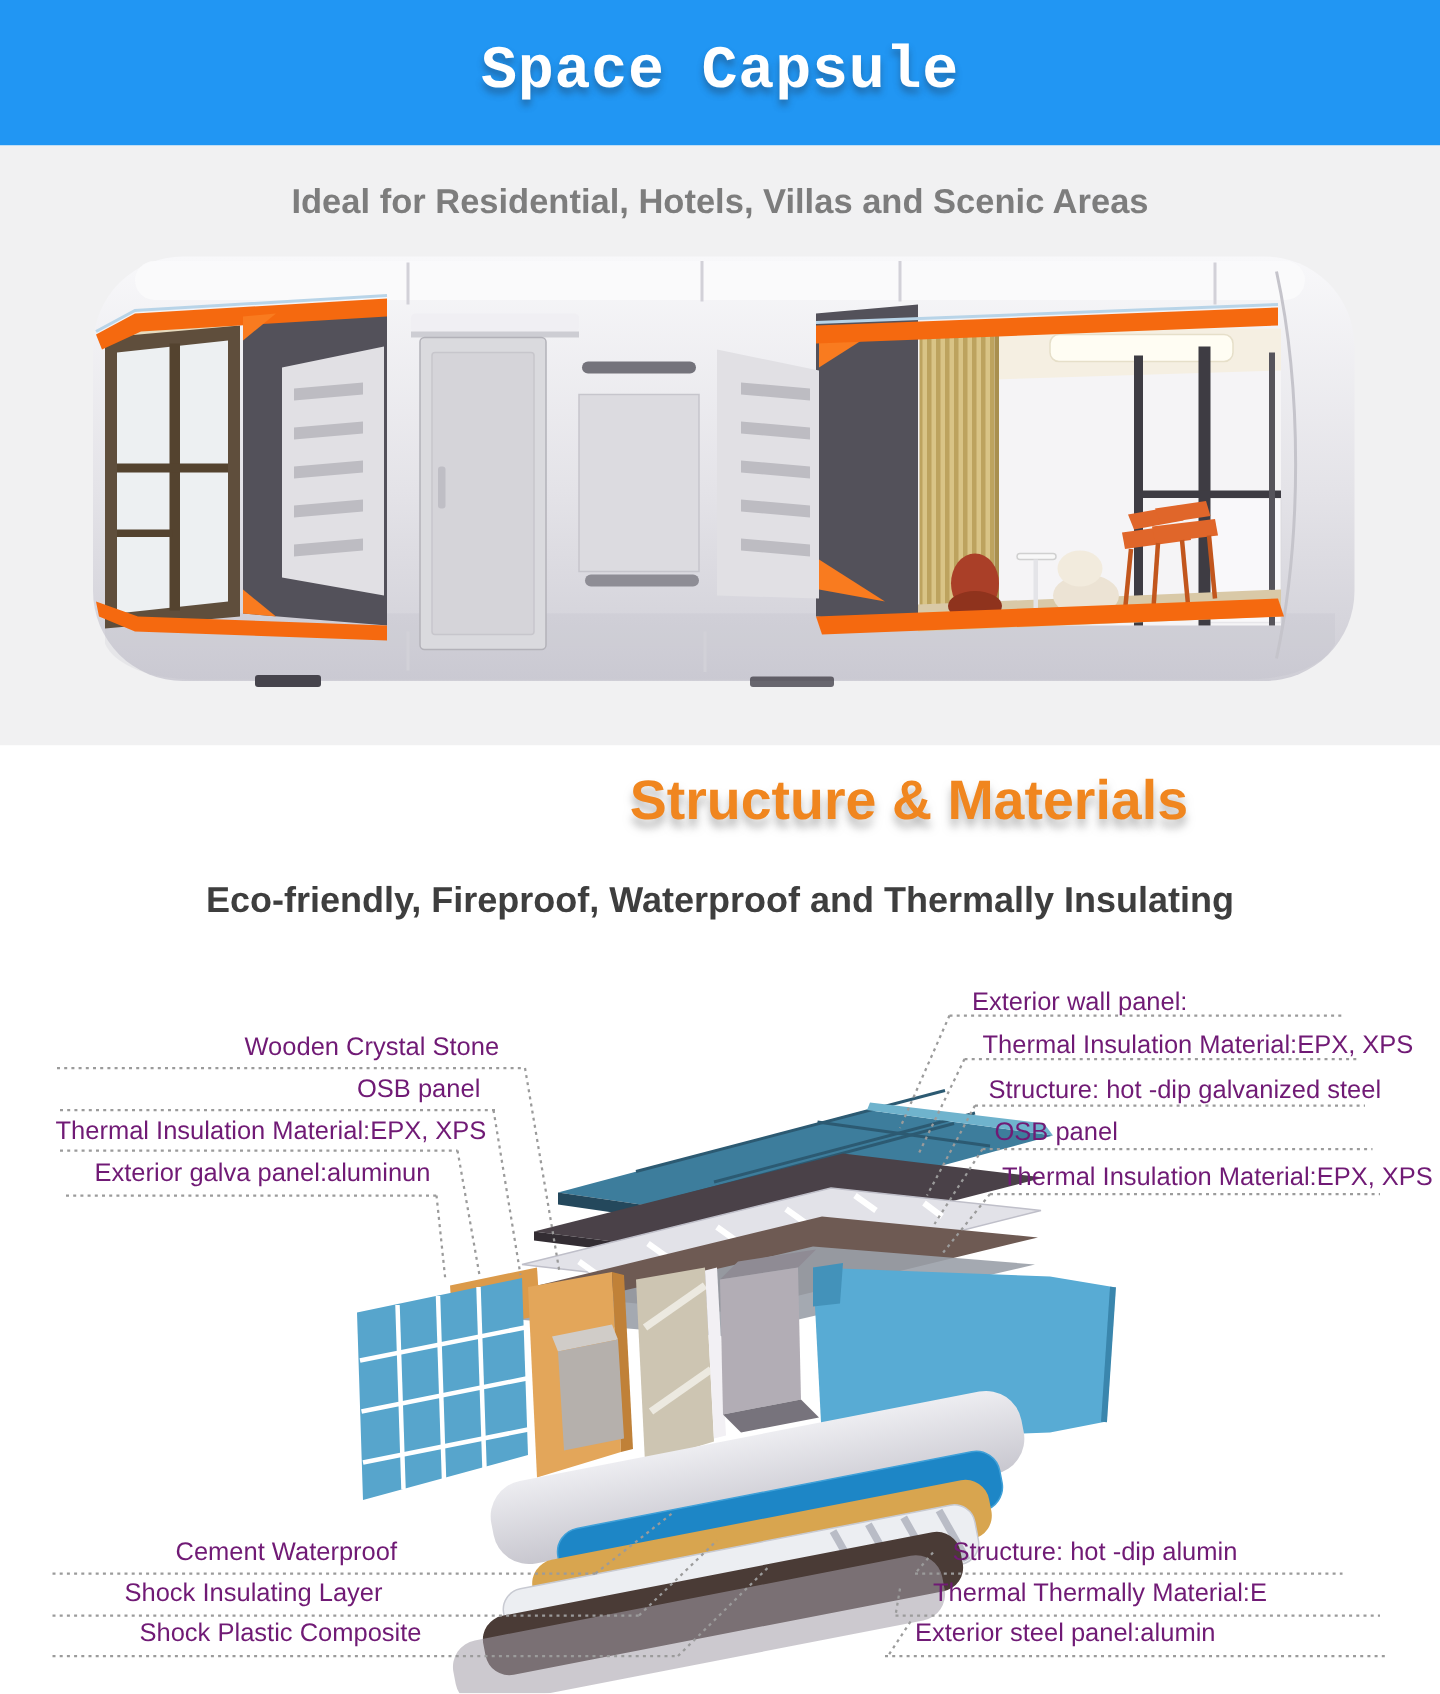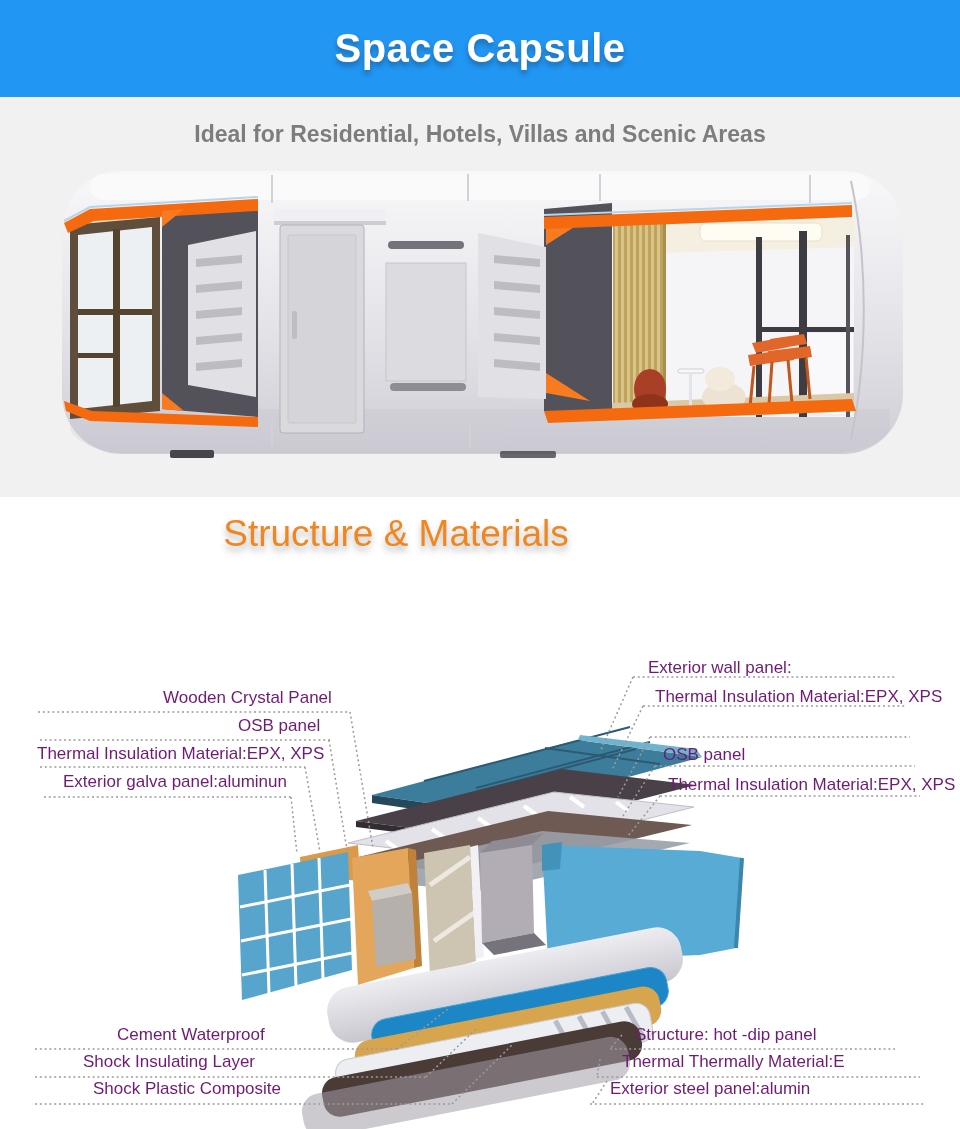--- a/index.html
+++ b/index.html
@@ -1,31 +1,31 @@
 <!DOCTYPE html>
 <html><head>
 <meta charset="utf-8">
 <style>
   html,body{margin:0;padding:0;background:#fff;}
   .page{position:relative;width:960px;height:1129px;margin:0 auto;overflow:hidden;
         font-family:"Liberation Sans",sans-serif;background:#ffffff;}
   
   .header{position:absolute;left:0;top:0;width:960px;height:97px;background:#2196F3;
-          display:flex;align-items:center;justify-content:center;}
+          display:flex;align-items:center;justify-content:center;font-family:Liberation Mono, monospace;}
   .header h1{margin:0;font-size:40px;font-weight:bold;color:#ffffff;letter-spacing:.5px;
              text-shadow:0 4px 5px rgba(30,60,90,.45);}
   
   .hero{position:absolute;left:0;top:97px;width:960px;height:400px;background:#F1F1F2;}
   .hero-subtitle{position:absolute;left:0;top:24px;width:960px;text-align:center;
                  font-size:23px;font-weight:bold;color:#7D7D7D;}
   .capsule-svg{position:absolute;left:0;top:62px;width:960px;height:310px;}
   
   .materials{position:absolute;left:0;top:497px;width:960px;height:632px;background:#ffffff;}
-  .materials h2{position:absolute;left:0;top:16px;width:792px;margin:0;text-align:center;
-                font-size:37px;font-weight:400;color:#F0861F;
+  .materials h2{position:absolute;left:0;top:16px;width:792px;margin:0;text-align:right;
+                font-size:37px;font-weight:700;color:#F0861F;
                 text-shadow:0 5px 6px rgba(130,130,130,.55);}
   .materials .eco{position:absolute;left:0;top:90px;width:960px;text-align:center;
                   font-size:24px;font-weight:bold;color:#3E3E3E;}
   .diagram{position:absolute;left:0;top:148px;width:960px;height:484px;}
   .diagram svg{position:absolute;left:0;top:0;}
   .lbl{position:absolute;font-size:17px;line-height:19px;color:#701a75;white-space:nowrap;}
 </style>
 </head>
 <body>
 
@@ -150,20 +150,21 @@
         </g>
         <polyline points="544,56 852,44" stroke="#b8d4e8" stroke-width="2" fill="none"></polyline>
         <polygon points="544,58 852,46 852,58 544,70" fill="#F5690F"></polygon>
         <polygon points="544,252 852,240 856,252 548,264" fill="#F5690F"></polygon>
       </g>
     </svg>
   </div>
 
   <div class="materials">
     <h2>Structure &amp; Materials</h2>
+    <div class="eco">Eco-friendly, Fireproof, Waterproof and Thermally Insulating</div>
 
     <div class="diagram">
       <svg width="960" height="484" viewBox="0 0 960 484">
         <defs>
           <linearGradient id="deckGrad" x1="0" y1="0" x2="0" y2="1">
             <stop offset="0" stop-color="#ededf1"></stop>
               <stop offset="1" stop-color="#c8c7cf"></stop>
           </linearGradient>
         </defs>
 
@@ -263,32 +264,33 @@
           <line x1="452" y1="459" x2="512" y2="400"></line>
           <path d="M610,404 H895"></path>
             <path d="M597,432 H920"></path>
             <path d="M590,459 H925"></path>
           <line x1="622" y1="390" x2="610" y2="404"></line>
             <line x1="600" y1="414" x2="597" y2="432"></line>
           <line x1="607" y1="436" x2="592" y2="459"></line>
         </g>
       </svg>
 
-      <div class="lbl" style="left:163px;top:43px">Wooden Crystal Panel</div>
+      <div class="lbl" style="left:163px;top:43px">Wooden Crystal Stone</div>
       <div class="lbl" style="left:238px;top:71px">OSB panel</div>
       <div class="lbl" style="left:37px;top:99px">Thermal Insulation Material:EPX, XPS</div>
       <div class="lbl" style="left:63px;top:127px">Exterior galva panel:aluminun</div>
 
       <div class="lbl" style="left:648px;top:13px">Exterior wall panel:</div>
       <div class="lbl" style="left:655px;top:42px">Thermal Insulation Material:EPX, XPS</div>
+      <div class="lbl" style="left:659px;top:72px">Structure: hot -dip galvanized steel</div>
       <div class="lbl" style="left:663px;top:100px">OSB panel</div>
       <div class="lbl" style="left:668px;top:130px">Thermal Insulation Material:EPX, XPS</div>
 
       <div class="lbl" style="left:117px;top:380px">Cement Waterproof</div>
       <div class="lbl" style="left:83px;top:407px">Shock Insulating Layer</div>
       <div class="lbl" style="left:93px;top:434px">Shock Plastic Composite</div>
 
-      <div class="lbl" style="left:635px;top:380px">Structure: hot -dip panel</div>
+      <div class="lbl" style="left:635px;top:380px">Structure: hot -dip alumin</div>
       <div class="lbl" style="left:622px;top:407px">Thermal Thermally Material:E</div>
       <div class="lbl" style="left:610px;top:434px">Exterior steel panel:alumin</div>
     </div>
   </div>
 </div>
 
 </body></html>

